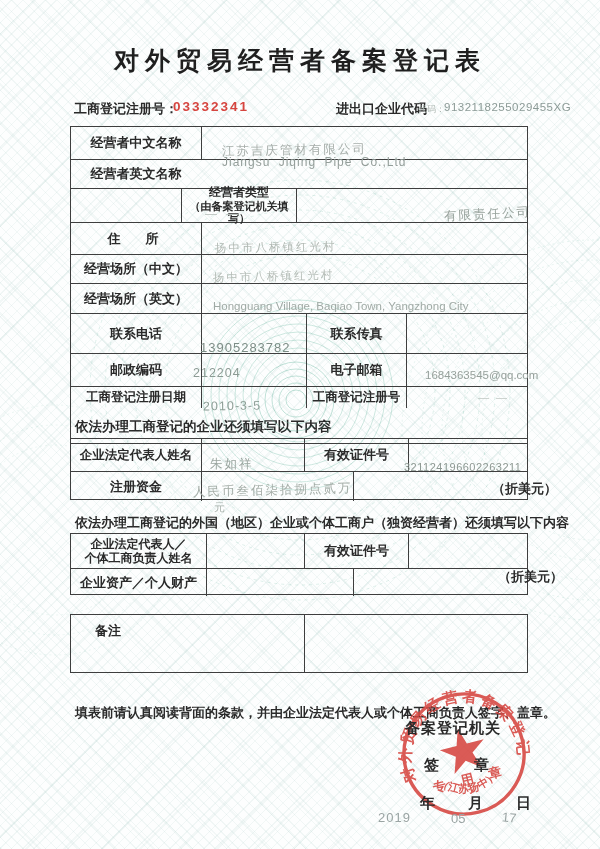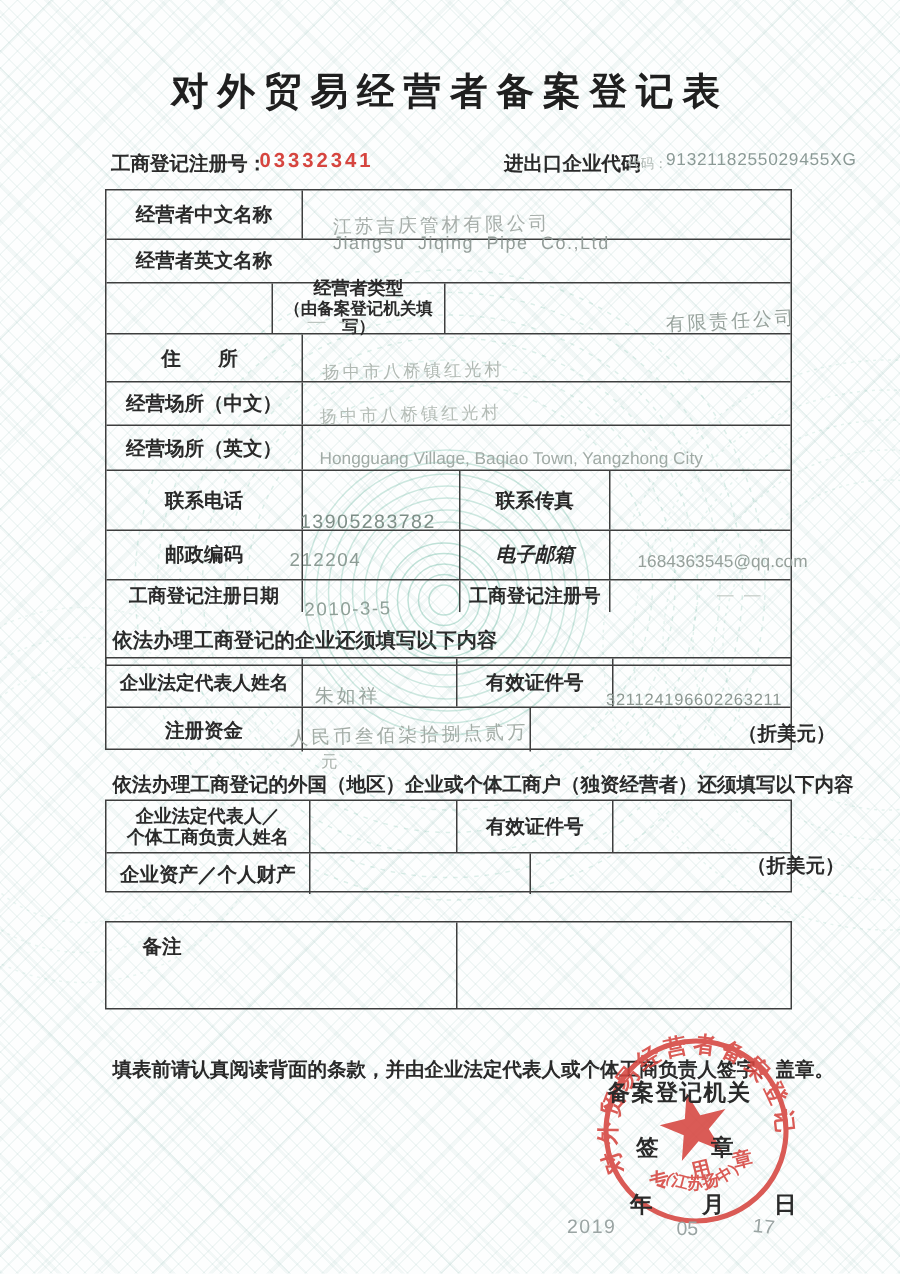--- a/index.html
+++ b/index.html
@@ -111,21 +111,21 @@
   </div>
   <div class="row" style="height:40px;">
     <div class="cell lbl h13" style="width:130px;">联系电话</div>
     <div class="cell" style="width:105px;"></div>
     <div class="cell lbl h13" style="width:100px;">联系传真</div>
     <div class="cell grow"></div>
   </div>
   <div class="row" style="height:33px;">
     <div class="cell lbl h13" style="width:130px;">邮政编码</div>
     <div class="cell" style="width:105px;"></div>
-    <div class="cell lbl h13" style="width:100px;font-style:italic;">电子邮箱</div>
+    <div class="cell lbl h13" style="width:100px;">电子邮箱</div>
     <div class="cell grow"></div>
   </div>
   <div class="row" style="height:22px;">
     <div class="cell lbl" style="width:130px;font-size:12.5px;">工商登记注册日期</div>
     <div class="cell" style="width:105px;"></div>
     <div class="cell lbl" style="width:100px;font-size:12.5px;">工商登记注册号</div>
     <div class="cell grow"></div>
   </div>
 </div>
 

